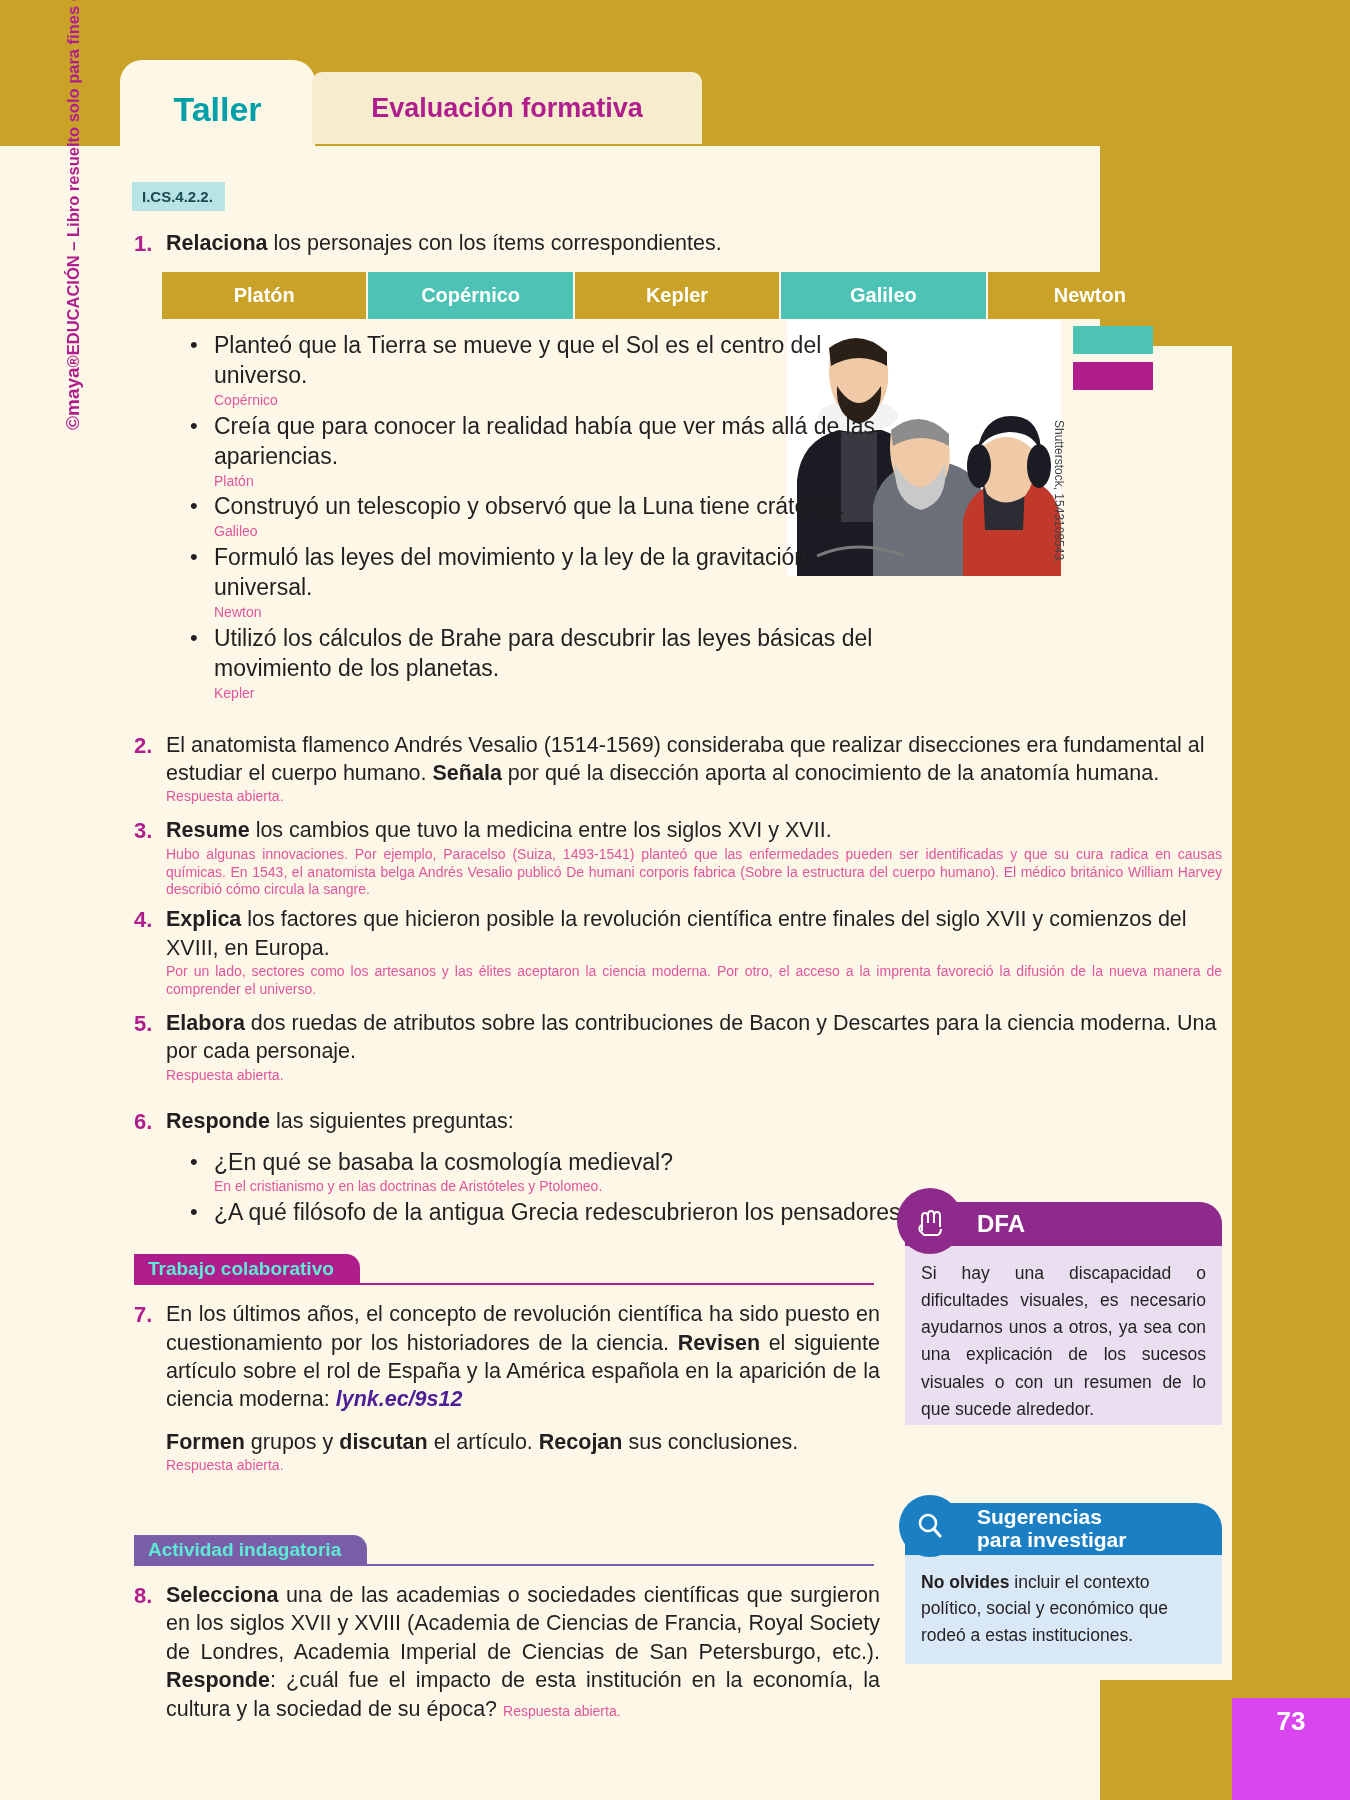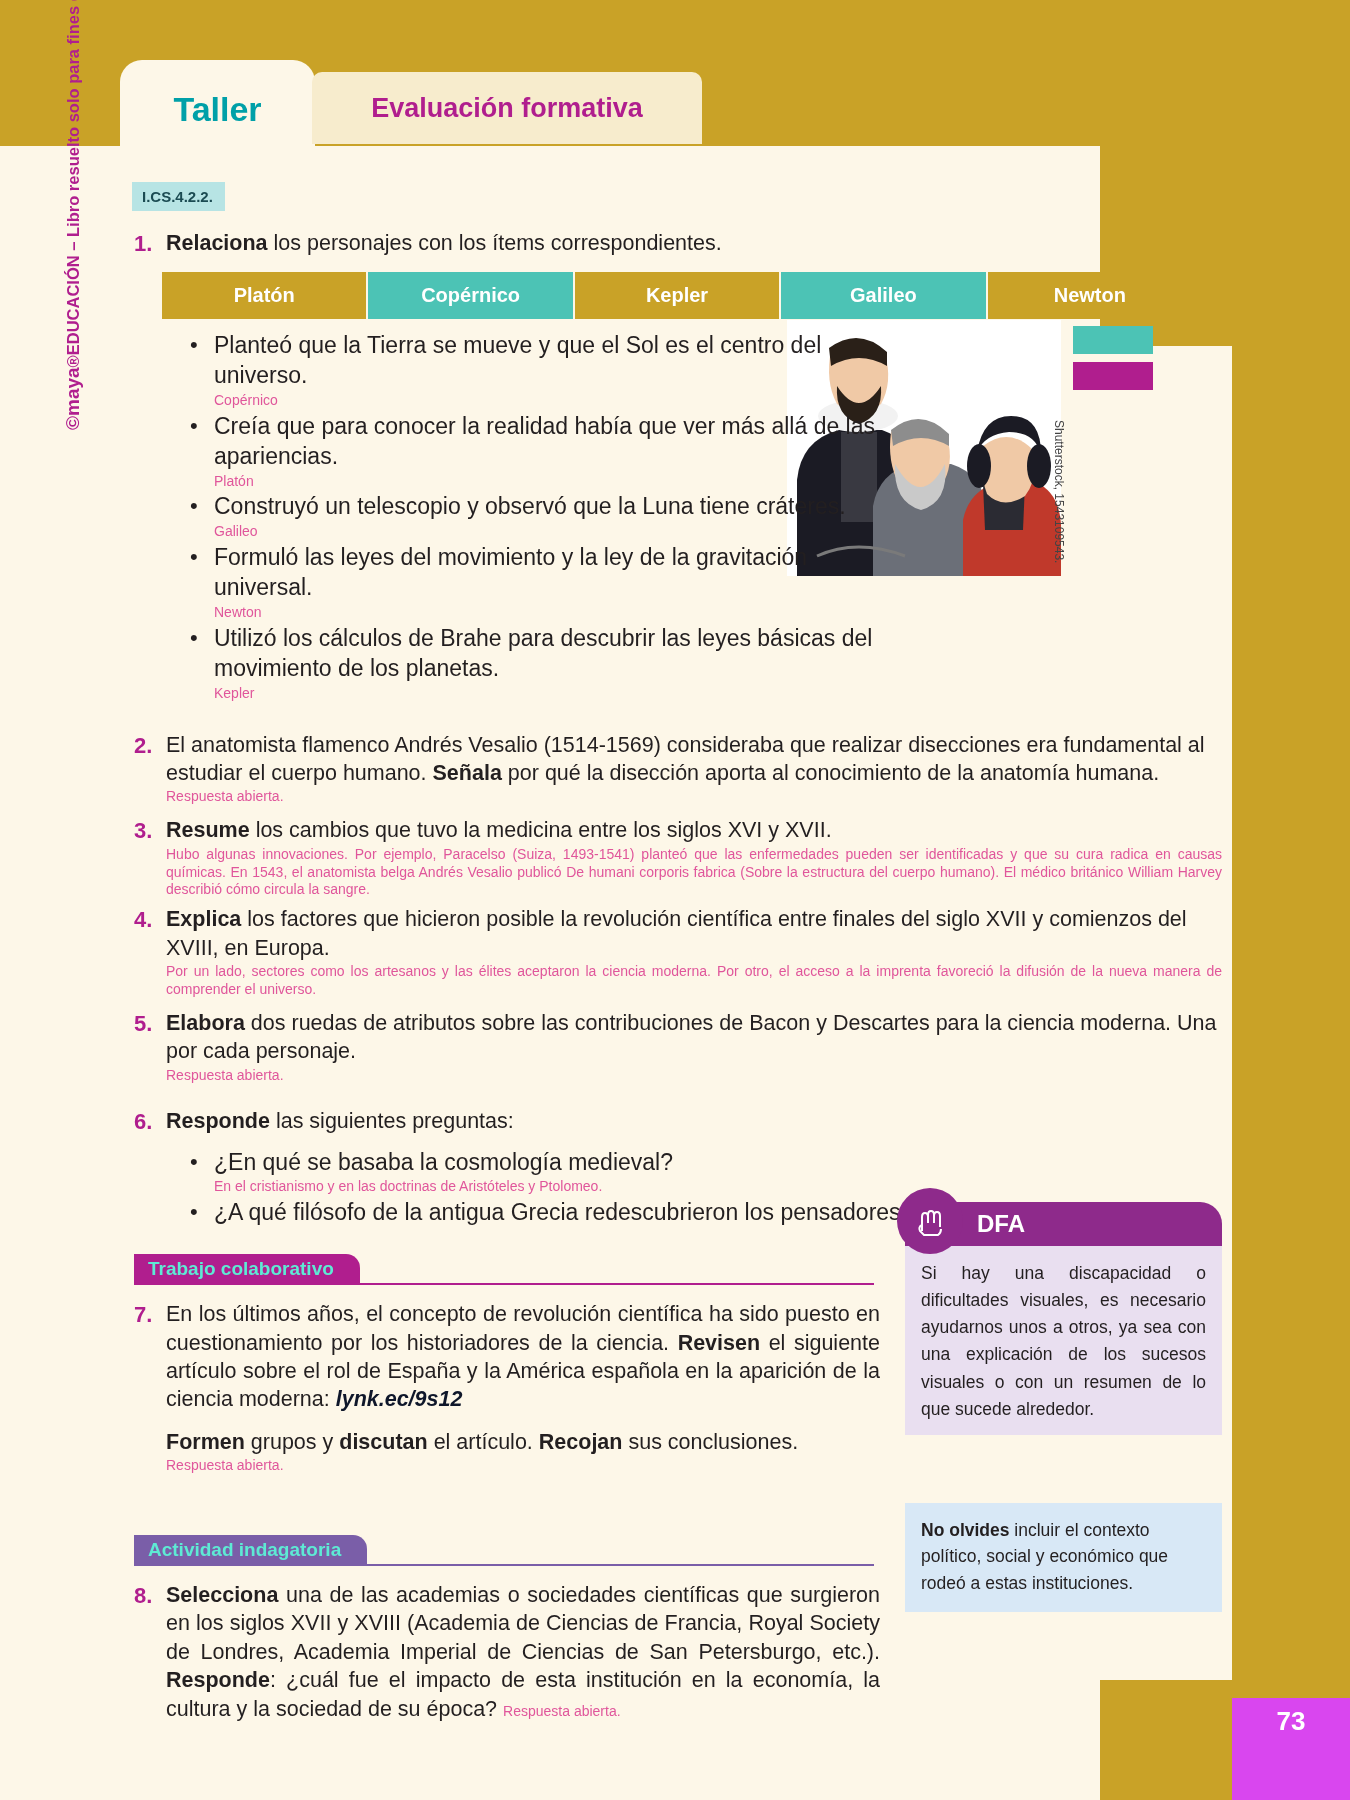--- a/index.html
+++ b/index.html
@@ -214,21 +214,21 @@
   .dfa-head {
     height:44px;
     background:#8e2a8b;
     border-radius:22px 22px 0 0;
     display:flex; align-items:center;
     padding-left:72px;
     color:#fff; font-weight:bold; font-size:24px;
   }
   .dfa-body {
     background:#e9dff0;
-    padding:14px 16px 12px 16px;
+    padding:14px 16px 2px 16px;
     font-size:17.5px;
     line-height:1.55;
     color:#231f20;
     text-align:justify;
   }
   .dfa-icon {
     position:absolute; left:-8px; top:-14px;
     width:66px; height:66px;
     border-radius:50%;
     background:#8e2a8b;
@@ -276,21 +276,21 @@
     display:flex; align-items:flex-start; justify-content:center;
     padding-top:8px;
   }
   .footer-band {
     position:absolute;
     left:1100px; top:1680px;
     width:132px; height:120px;
     background:#c9a227;
   }
 
-  .link { color:#0f172a; font-style:italic; font-weight:bold;margin-top:8px; }
+  .link { color:#4c1d95; font-style:italic; font-weight:bold;margin-top:8px; }
   .just { text-align:justify; }
 </style>
 </head>
 <body>
 
 <div class="gold-left"></div>
 <div class="page-white"></div>
 <div class="gold-strip-under"></div>
 <div class="gold-right-band"></div>
 <div class="footer-band"></div>
@@ -506,18 +506,28 @@
         <path d="M24 22 L24 15 Q24 11 27 11 Q30 11 30 15 L30 26" stroke="#fff" stroke-width="2" fill="none"></path>
         <path d="M12 24 Q8 26 10 30 L14 34 L28 34 Q31 32 31 28" stroke="#fff" stroke-width="2" fill="none"></path>
       </svg>
     </div>
     <span>DFA</span>
   </div>
   <div class="dfa-body">Si hay una discapacidad o dificultades visuales, es necesario ayudarnos unos a otros, ya sea con una explicación de los sucesos visuales o con un resumen de lo que sucede alrededor.</div>
 </div>
 
 <div class="sug-box">
+  <div class="sug-head">
+    <div class="sug-icon">
+      <svg width="34" height="34" viewBox="0 0 34 34">
+        <circle cx="15" cy="14" r="8" stroke="#fff" stroke-width="2.6" fill="none"></circle>
+        <line x1="21" y1="20" x2="27" y2="27" stroke="#fff" stroke-width="3" stroke-linecap="round"></line>
+      </svg>
+    </div>
+    <span>Sugerencias</span>
+    <span>para investigar</span>
+  </div>
   <div class="sug-body">
     <b>No olvides</b><span> incluir el contexto político, social y económico que rodeó a estas instituciones.</span>
   </div>
 </div>
 
 <div class="footer-num">73</div>
 
 </body></html>

